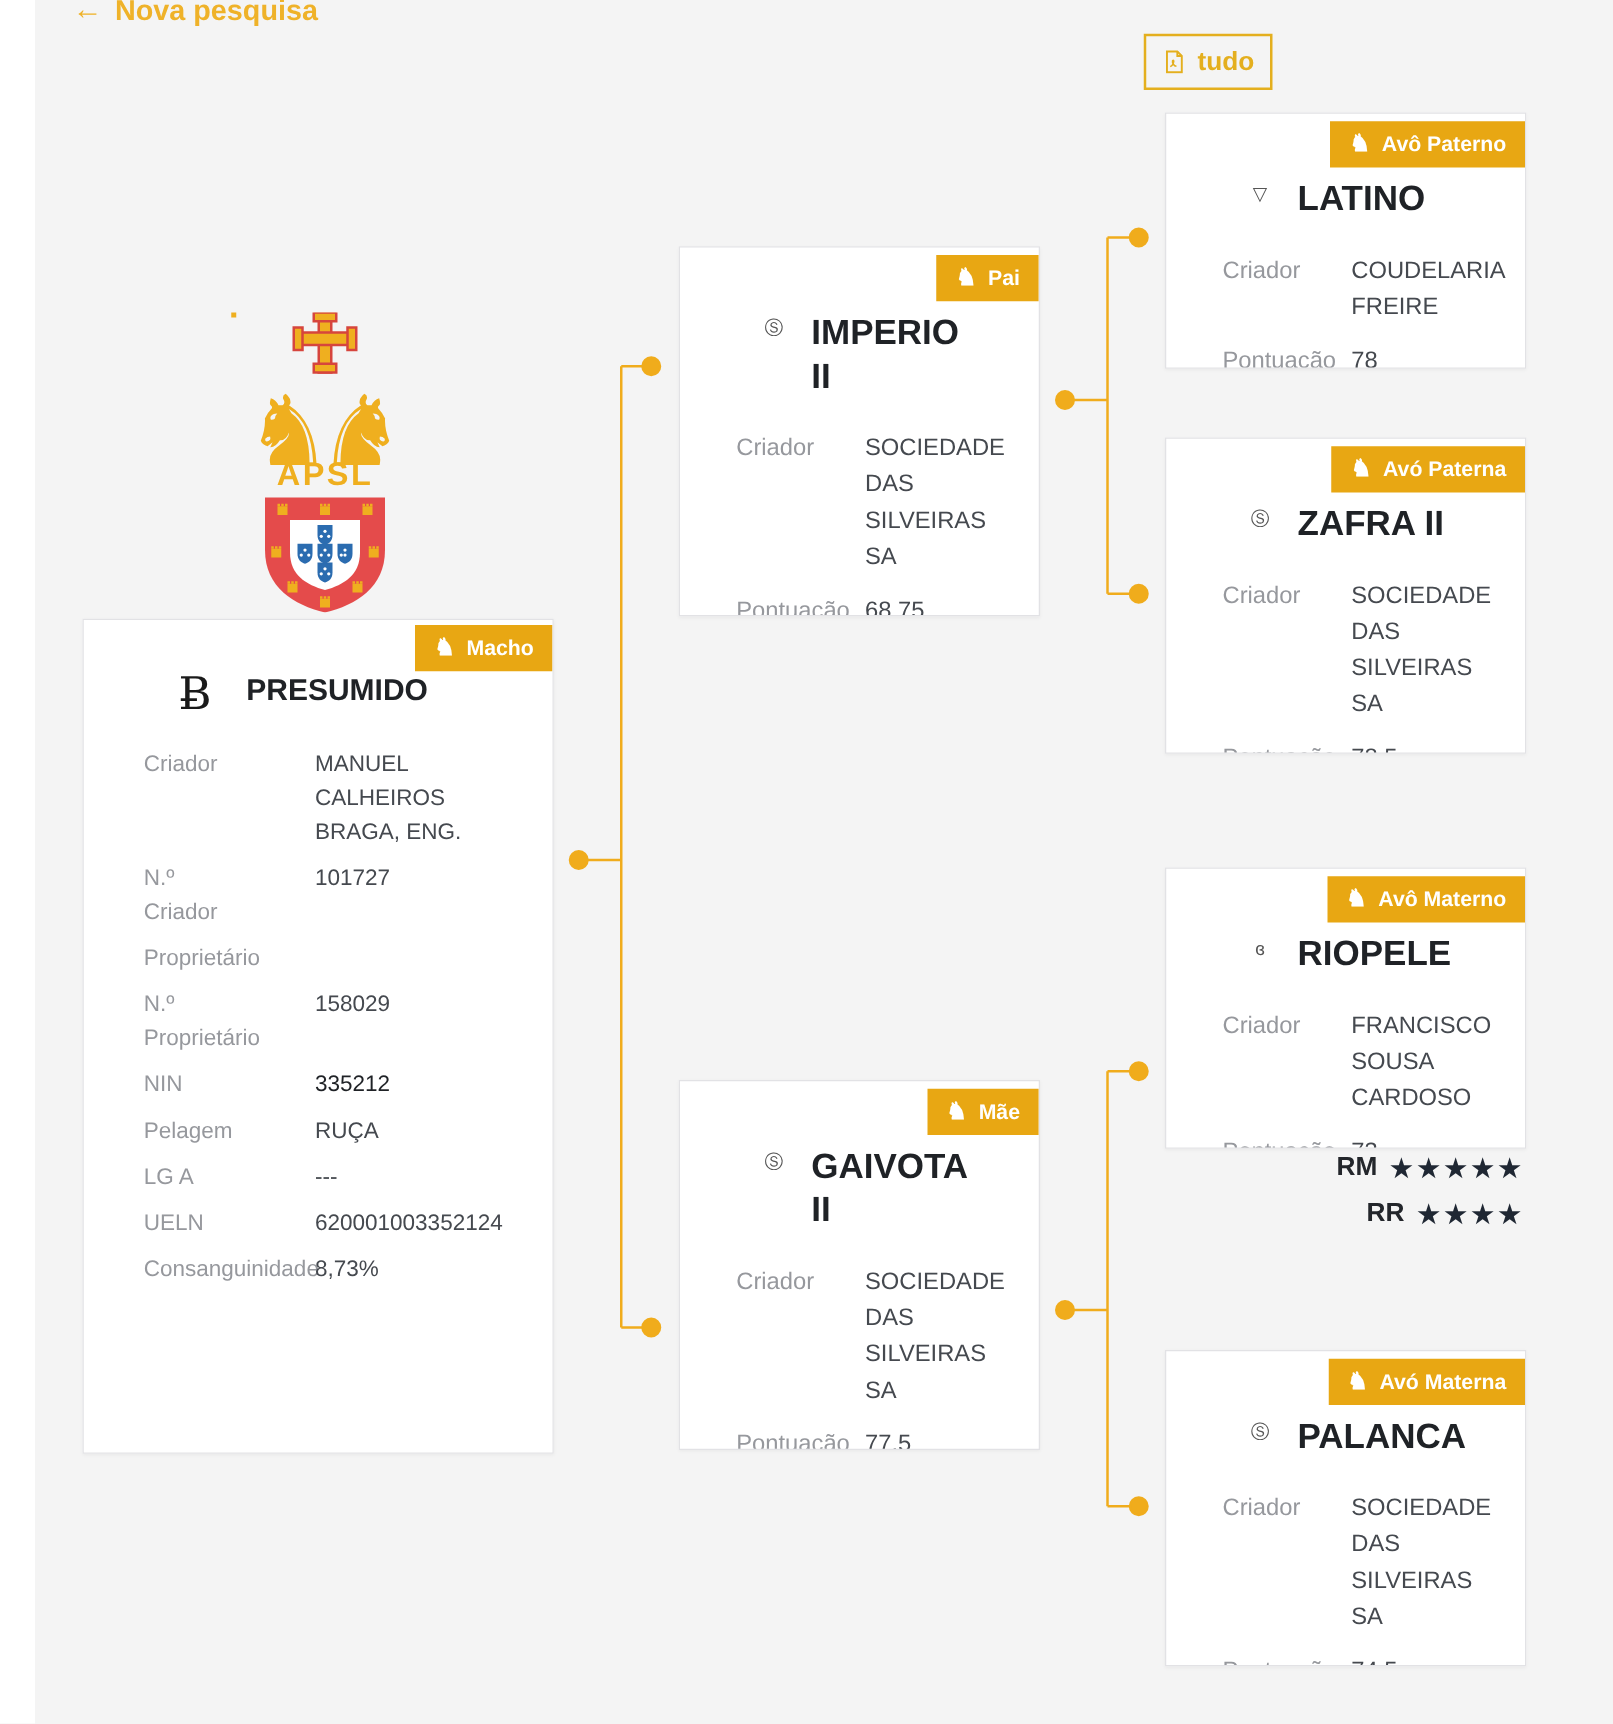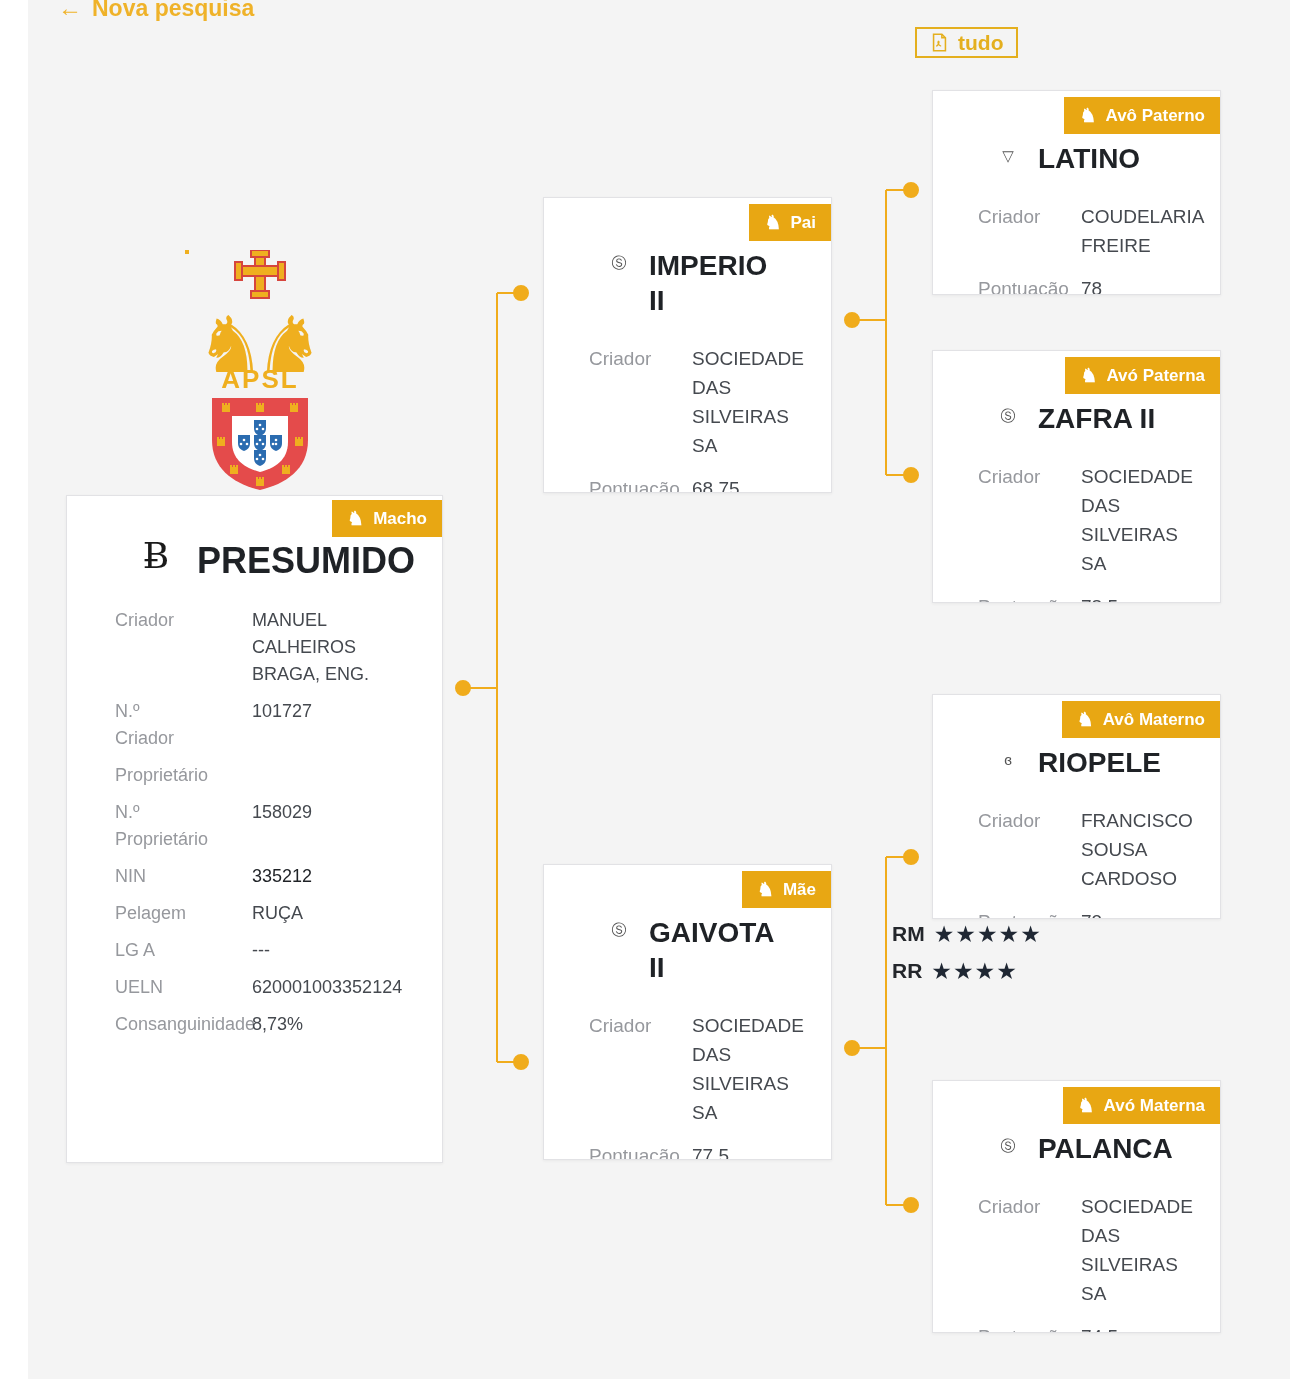--- a/index.html
+++ b/index.html
@@ -6,21 +6,21 @@
   #stage{position:relative;width:1290px;height:1379px;background:#f4f4f4;overflow:hidden;}
   #left-strip{position:absolute;left:0;top:0;width:28px;height:100%;background:#ffffff;}
 
   
   #back-link{position:absolute;left:58px;top:-6px;display:flex;align-items:center;gap:10px;
     color:#EFB229;font-size:23px;font-weight:700;cursor:pointer;}
   #back-link .arrow{font-size:24px;font-weight:700;}
   #pdf-buttons{position:absolute;left:915px;top:27px;display:flex;gap:6px;}
   .pdf-btn{display:flex;align-items:center;gap:9px;border:2px solid #E4AF1E;color:#E4AF1E;
     background:transparent;font-family:"Liberation Sans",sans-serif;
-    font-size:21px;font-weight:700;height:31px;padding:0 13px;box-sizing:border-box;cursor:pointer;}
+    font-size:21px;font-weight:700;height:45px;padding:0 13px;box-sizing:border-box;cursor:pointer;}
   .pdf-btn svg{display:block;}
 
   
   .card{position:absolute;background:#fff;border:1px solid #e2e2e5;box-sizing:border-box;
     box-shadow:0 1px 3px rgba(0,0,0,.05);display:flex;flex-direction:column;overflow:hidden;
     padding:0 12px 13px 45px;}
   .badge{position:absolute;top:6px;right:0;height:37px;background:#E8A713;color:#fff;
     display:flex;align-items:center;gap:9px;padding:0 15px;font-size:17px;font-weight:700;}
   .badge .horse{font-size:19px;line-height:1;}
   .title-row{display:flex;align-items:flex-start;margin-top:50px;}
@@ -37,31 +37,31 @@
   #card-avo-paterno{left:932px;top:90px;width:289px;height:205px;}
   #card-avo-paterna{left:932px;top:350px;width:289px;height:253px;}
   #card-avo-materno{left:932px;top:694px;width:289px;height:225px;}
   #card-avo-materna{left:932px;top:1080px;width:289px;height:253px;}
 
   
   #card-main{left:66px;top:495px;width:377px;height:668px;padding:0 14px 12px 48px;}
   #card-main .badge{top:4px;}
   #card-main .title-row{margin-top:42px;}
   #card-main .mark{flex:0 0 82px;font-family:"DejaVu Serif",serif;font-size:36px;color:#1a1a1a;padding-top:0;}
-  #card-main .name{font-size:36px;}
+  #card-main .name{font-size:24px;}
   #main-rows{display:flex;flex-direction:column;gap:10px;margin-top:24px;}
   #main-rows .kv{grid-template-columns:137px 1fr;margin-top:0;}
   #main-rows .k,#main-rows .v{font-size:18px;line-height:27px;}
   .row-nin .v{font-weight:400;color:#1F2226;}
   .overlap .k{white-space:nowrap;overflow:visible;}
   .overlap .v{position:relative;}
 
   
-  #ratings{position:absolute;left:892px;top:922px;width:269px;display:flex;flex-direction:column;
-    gap:13px;align-items:flex-start;}
+  #ratings{position:absolute;left:950px;top:922px;width:269px;display:flex;flex-direction:column;
+    gap:13px;align-items:flex-end;}
   .rating-row{display:flex;align-items:center;gap:9px;}
   .rating-label{font-size:21px;font-weight:700;color:#23262B;}
   .stars{font-size:23px;color:#1F2733;letter-spacing:1px;line-height:1;}
 
   
   #connectors{position:absolute;left:0;top:0;pointer-events:none;}
   #apsl-logo{position:absolute;left:185px;top:250px;}
 </style>
 </head>
 <body>

